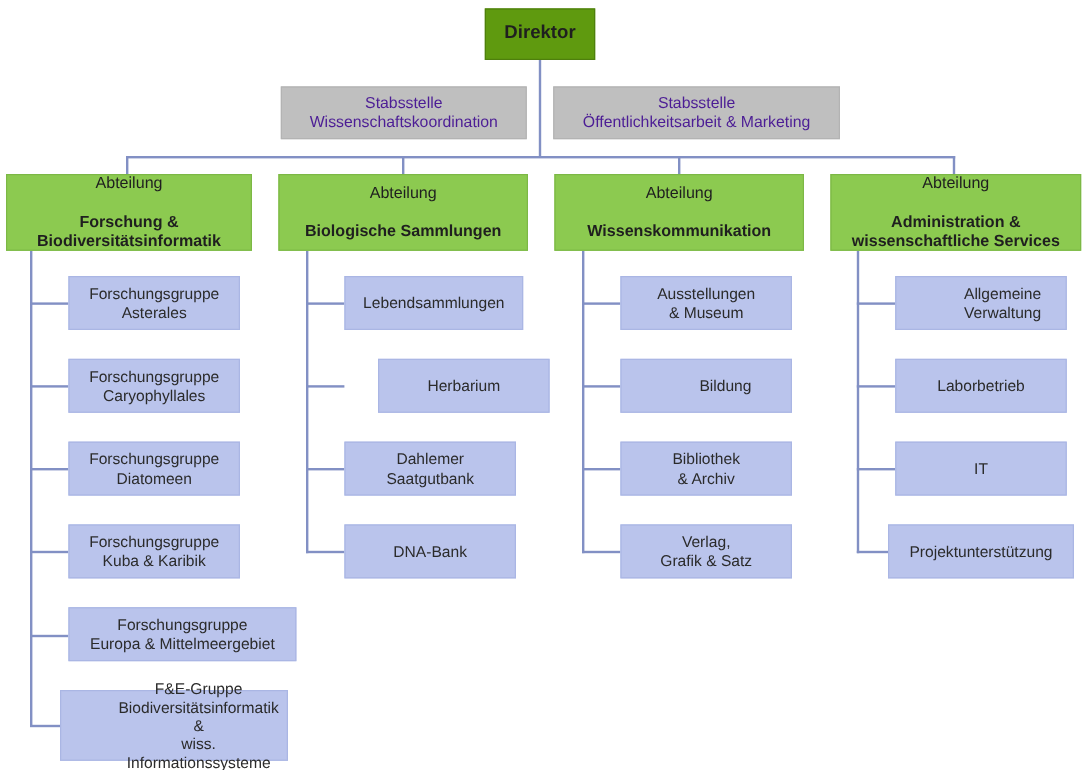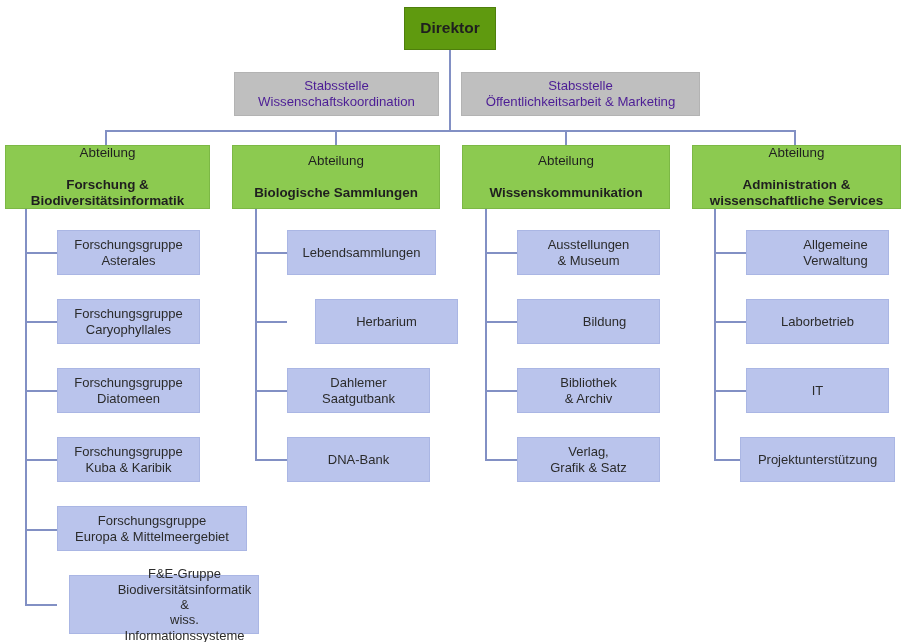--- a/index.html
+++ b/index.html
@@ -182,21 +182,21 @@
 Diatomeen</span>
   </div>
   <div class="box box-unit" style="left:57px; top:437px; width:143px; height:45px;">
     <span class="txt">Forschungsgruppe
 Kuba &amp; Karibik</span>
   </div>
   <div class="box box-unit" style="left:57px; top:506px; width:190px; height:45px;">
     <span class="txt">Forschungsgruppe
 Europa &amp; Mittelmeergebiet</span>
   </div>
-  <div class="box box-unit" style="left:69px; top:575px; width:190px; height:59px;padding-left:41px;">
+  <div class="box box-unit" style="left:50px; top:575px; width:190px; height:59px;padding-left:41px;">
     <span class="txt">F&amp;E-Gruppe
 Biodiversitätsinformatik &amp;
 wiss. Informationssysteme</span>
   </div>
 
   <div class="box box-unit" style="left:287px; top:230px; width:149px; height:45px;">
     <span class="txt">Lebendsammlungen</span>
   </div>
   <div class="box box-unit" style="left:287px; top:299px; width:143px; height:45px;margin-left:28px;">
     <span class="txt">Herbarium</span>

